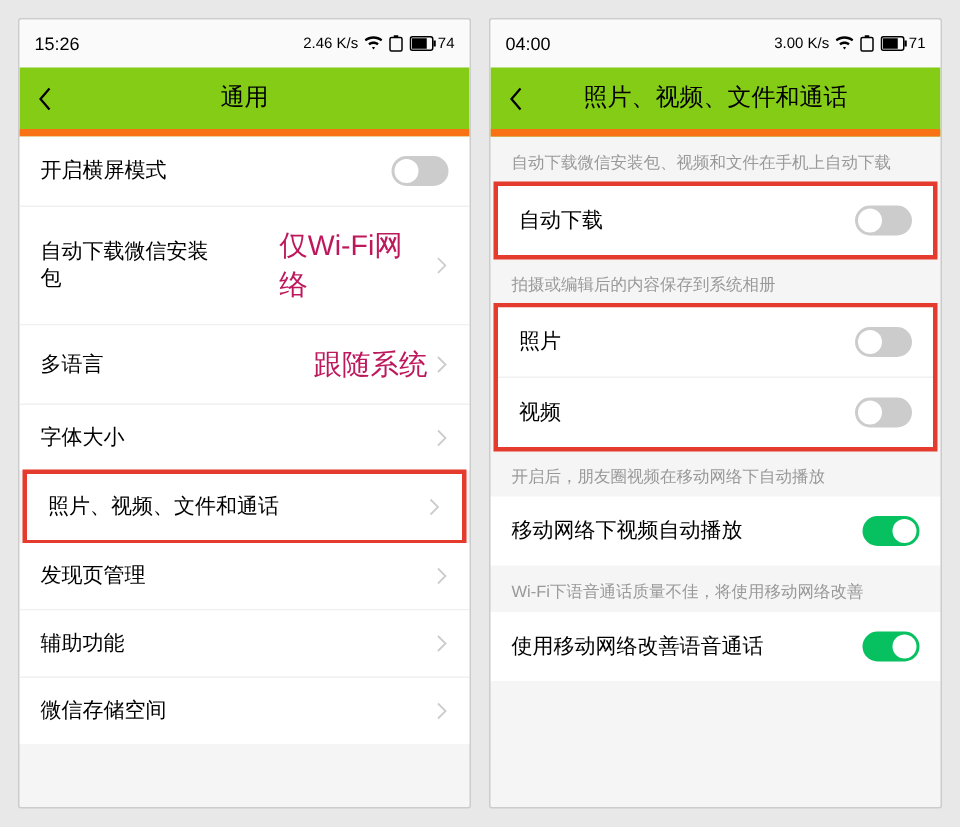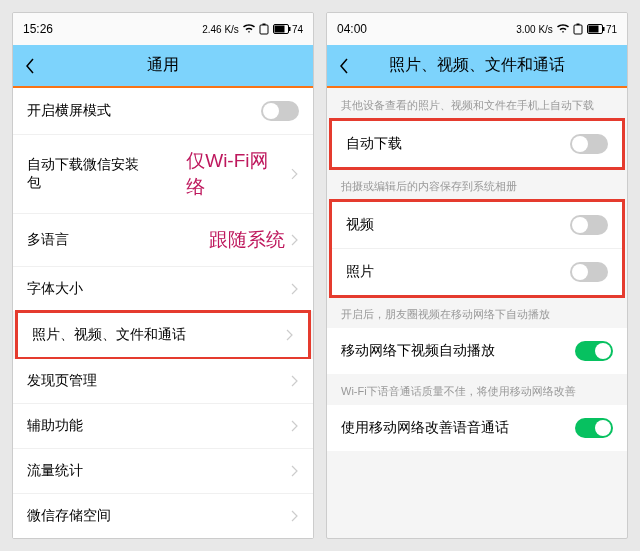--- a/index.html
+++ b/index.html
@@ -30,22 +30,22 @@
       color: #000;
       background: #fafafa;
       height: 22px;
     }
     .status-right { display: flex; align-items: center; gap: 4px; font-size: 10px; }
     .status-right svg { display: block; }
     .header {
       display: flex;
       align-items: center;
       padding: 10px 12px;
-      background: #7dd3fc;
-      border-bottom: 2px solid #f97316;
+      background: #84cc16;
+      border-bottom: 5px solid #f97316;
     }
     .back { width: 18px; height: 18px; display: flex; align-items: center; }
     .title {
       flex: 1;
       text-align: center;
       font-size: 16px;
       font-weight: 500;
       color: #000;
       margin-left: -18px;
     }
@@ -170,26 +170,20 @@
             <path d="M1 1l5 5-5 5" stroke="#ccc" stroke-width="1.2" fill="none"></path>
           </svg>
       </div>
       <div class="row">
         <span>辅助功能</span>
         <svg class="chev" viewBox="0 0 8 12">
             <path d="M1 1l5 5-5 5" stroke="#ccc" stroke-width="1.2" fill="none"></path>
           </svg>
       </div>
       <div class="row">
-        <span>流量统计</span>
-        <svg class="chev" viewBox="0 0 8 12">
-            <path d="M1 1l5 5-5 5" stroke="#ccc" stroke-width="1.2" fill="none"></path>
-          </svg>
-      </div>
-      <div class="row">
         <span>微信存储空间</span>
         <svg class="chev" viewBox="0 0 8 12">
             <path d="M1 1l5 5-5 5" stroke="#ccc" stroke-width="1.2" fill="none"></path>
           </svg>
       </div>
     </div>
   </div>
 </div>
 
 <div class="phone">
@@ -216,35 +210,35 @@
   </div>
   <div class="header">
     <span class="back">
       <svg width="10" height="16" viewBox="0 0 10 16">
           <path d="M8 1L2 8l6 7" stroke="#000" stroke-width="1.5" fill="none"></path>
         </svg>
     </span>
     <div class="title">照片、视频、文件和通话</div>
   </div>
   <div class="content">
-    <div class="section-label">其他设备查看的照片、视频和文件在手机上自动下载</div>
+    <div class="section-label">自动下载微信安装包、视频和文件在手机上自动下载</div>
     <div class="highlight-box">
       <div class="row">
         <span>自动下载</span>
         <span class="toggle"></span>
       </div>
     </div>
     <div class="section-label">拍摄或编辑后的内容保存到系统相册</div>
     <div class="highlight-box">
       <div class="row">
+        <span>照片</span>
+        <span class="toggle"></span>
+      </div>
+      <div class="row">
         <span>视频</span>
-        <span class="toggle"></span>
-      </div>
-      <div class="row">
-        <span>照片</span>
         <span class="toggle"></span>
       </div>
     </div>
     <div class="section-label">开启后，朋友圈视频在移动网络下自动播放</div>
     <div class="group">
       <div class="row">
         <span>移动网络下视频自动播放</span>
         <span class="toggle on"></span>
       </div>
     </div>

